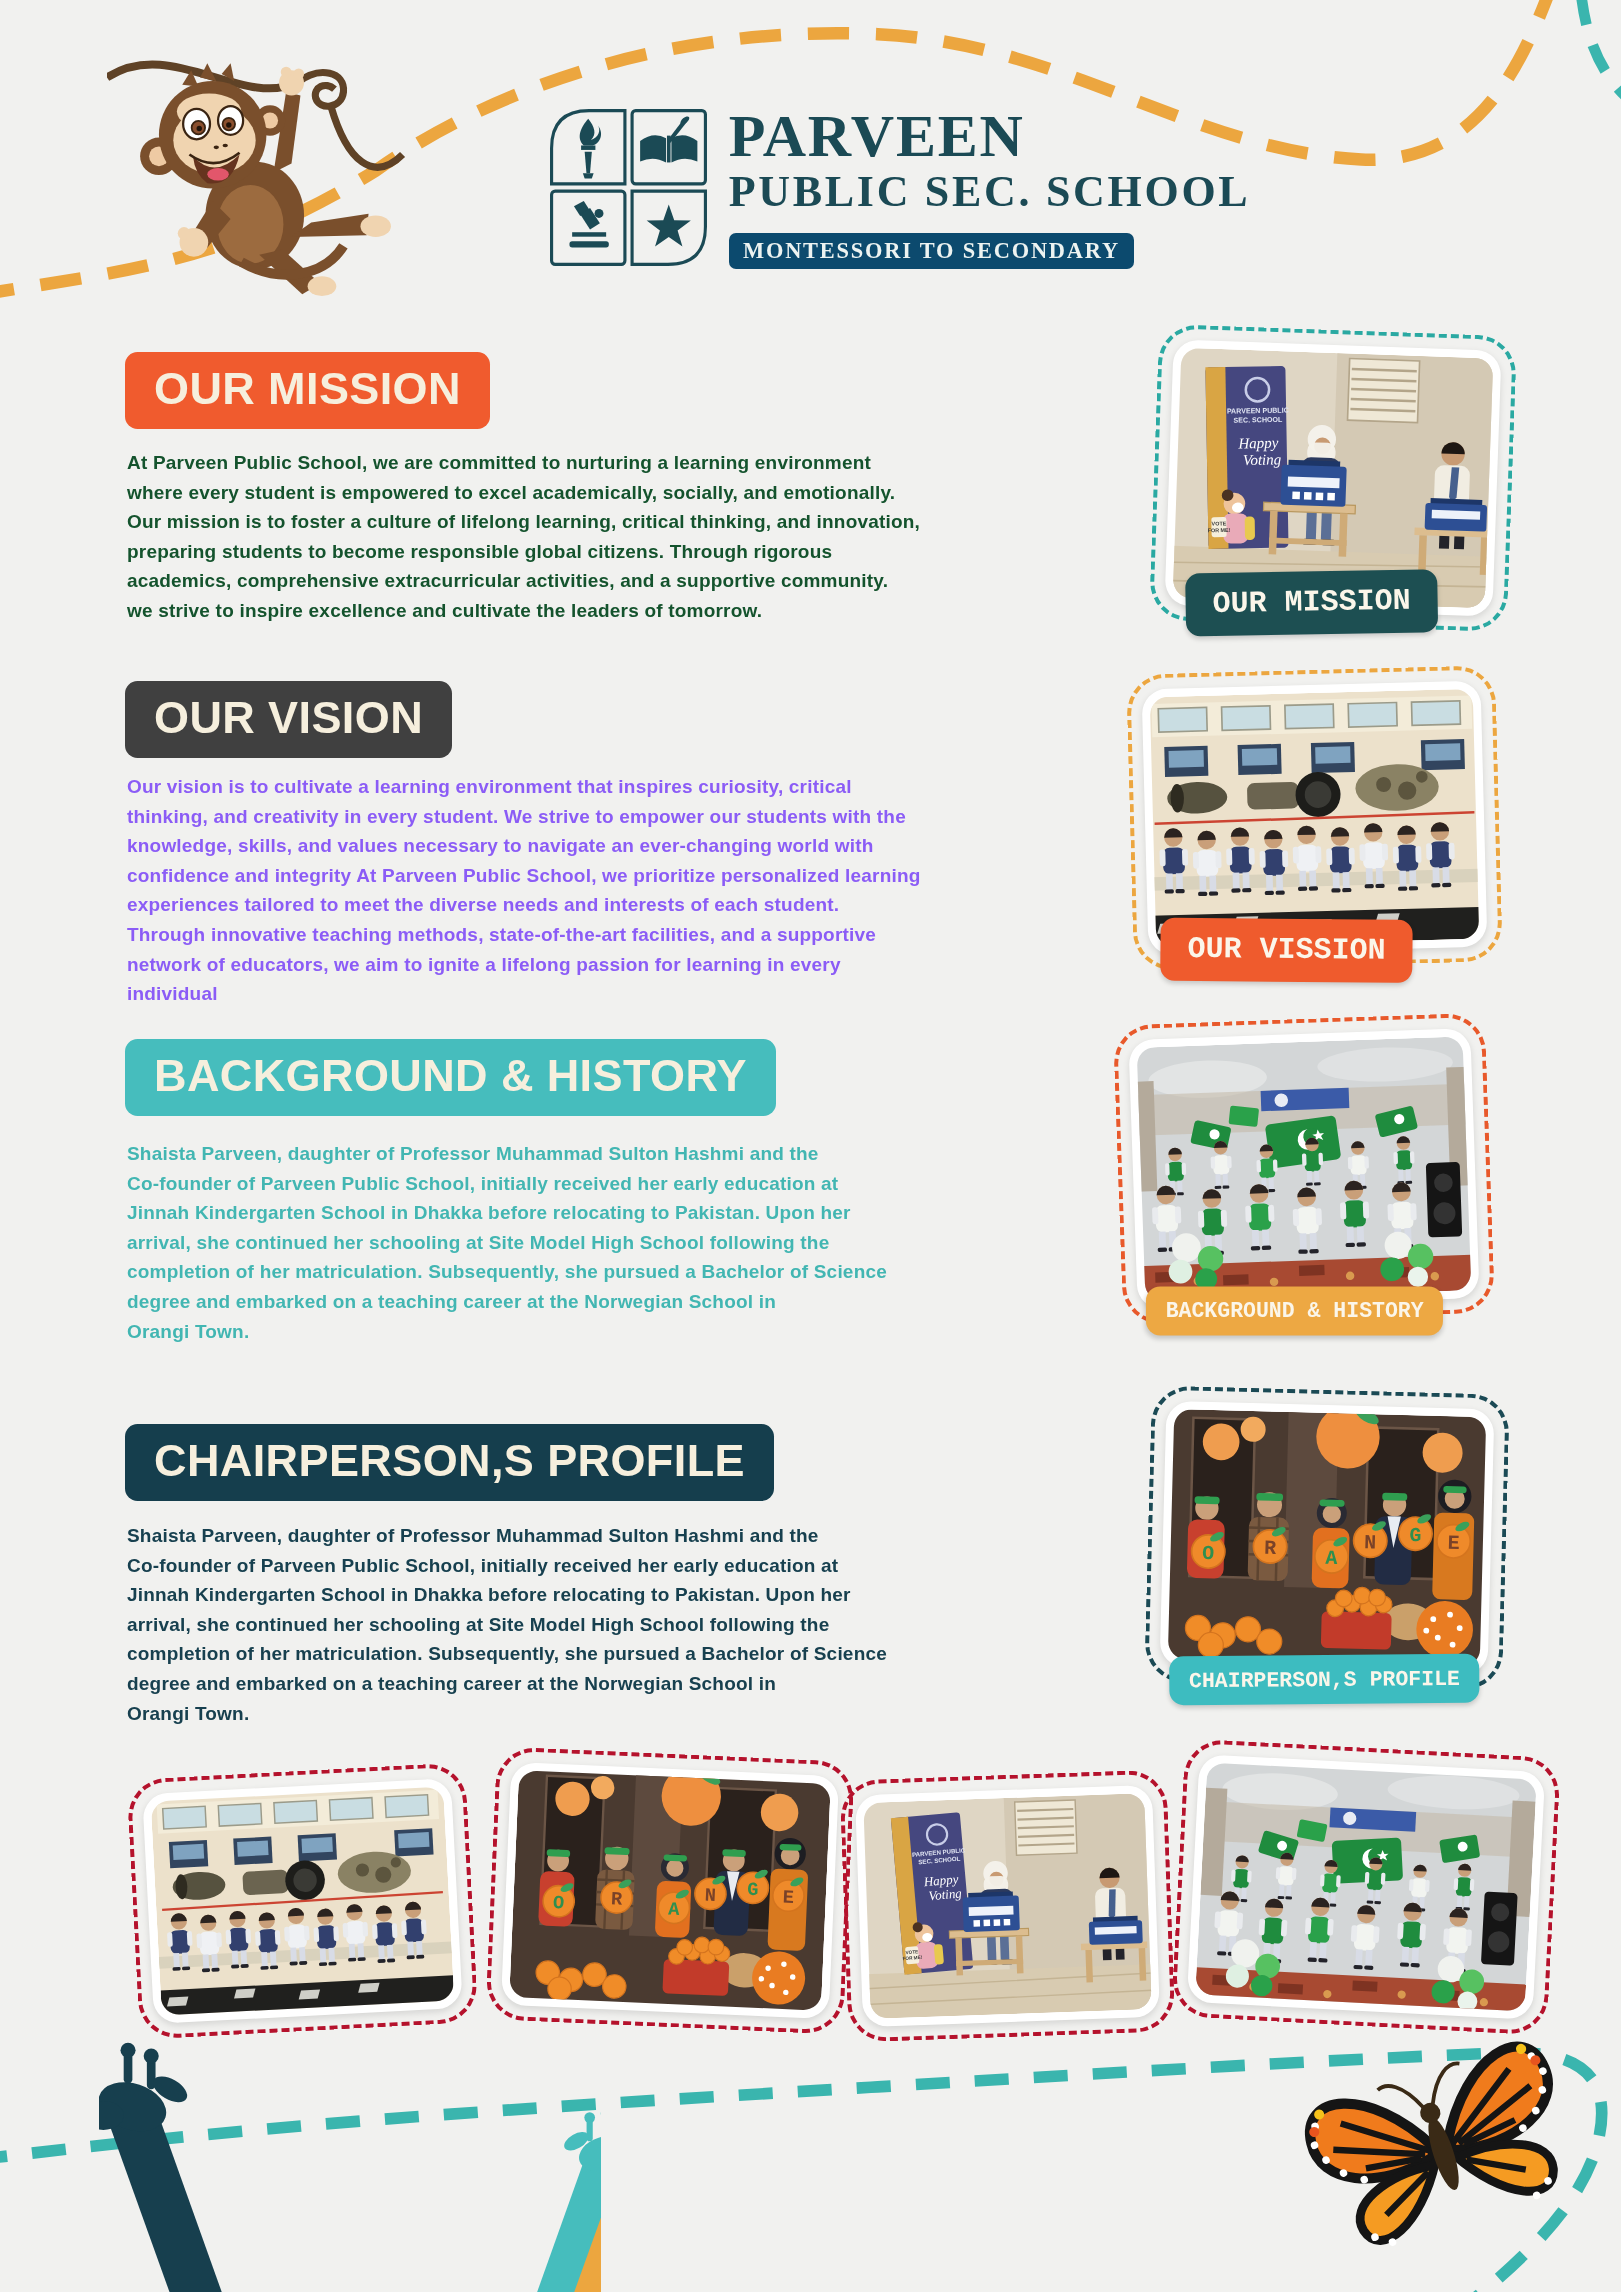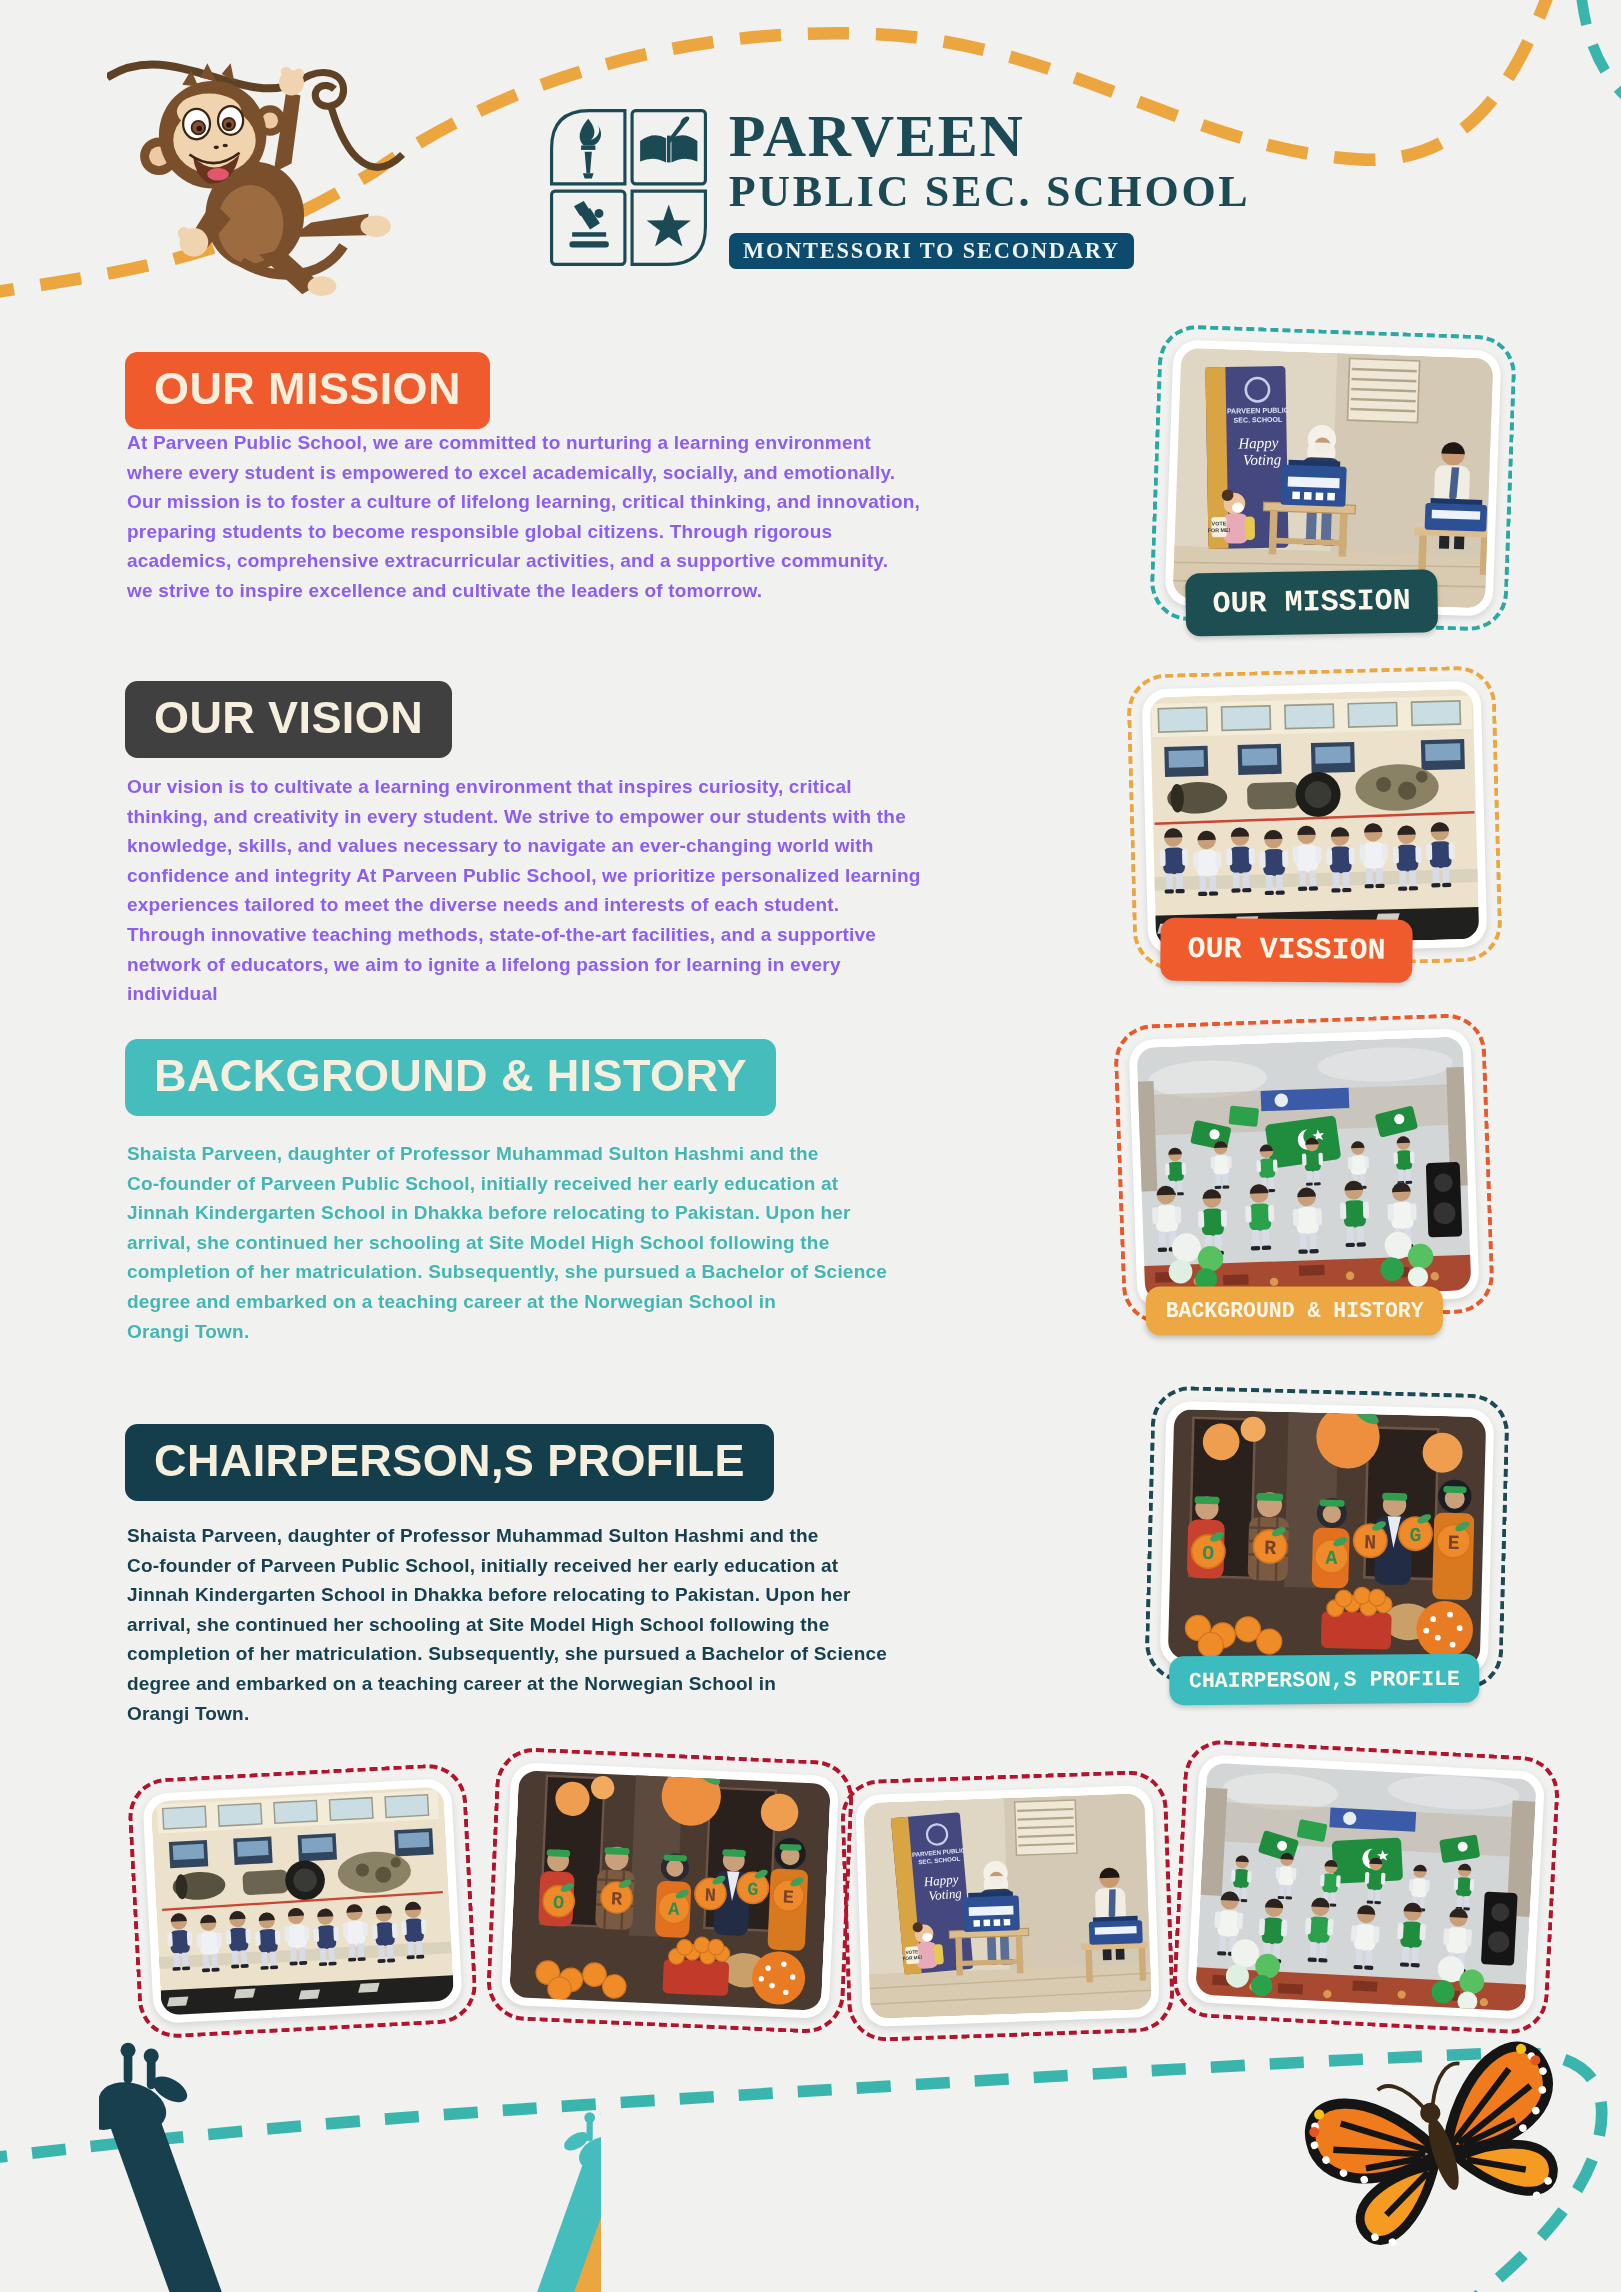--- a/index.html
+++ b/index.html
@@ -477,21 +477,21 @@
     </g>
   </svg>
   <div class="ltext">
     <div class="lname">PARVEEN</div>
     <div class="lline2">PUBLIC SEC. SCHOOL</div>
     <div class="lbadge">MONTESSORI TO SECONDARY</div>
   </div>
 </div>
 
 <div class="sec-head" style="left:125px;top:352px;background:#f05b2e;">OUR MISSION</div>
-<div class="sec-body" style="left:127px;top:428px;color:#8b5cf6;">At Parveen Public School, we are committed to nurturing a learning environment
+<div class="sec-body" style="left:127px;top:448px;color:#14532d;">At Parveen Public School, we are committed to nurturing a learning environment
 where every student is empowered to excel academically, socially, and emotionally.
 Our mission is to foster a culture of lifelong learning, critical thinking, and innovation,
 preparing students to become responsible global citizens. Through rigorous
 academics, comprehensive extracurricular activities, and a supportive community.
 we strive to inspire excellence and cultivate the leaders of tomorrow.</div>
 
 <div class="sec-head" style="left:125px;top:681px;background:#404040;">OUR VISION</div>
 <div class="sec-body" style="left:127px;top:772px;color:#8b5cf6;">Our vision is to cultivate a learning environment that inspires curiosity, critical
 thinking, and creativity in every student. We strive to empower our students with the
 knowledge, skills, and values necessary to navigate an ever-changing world with

